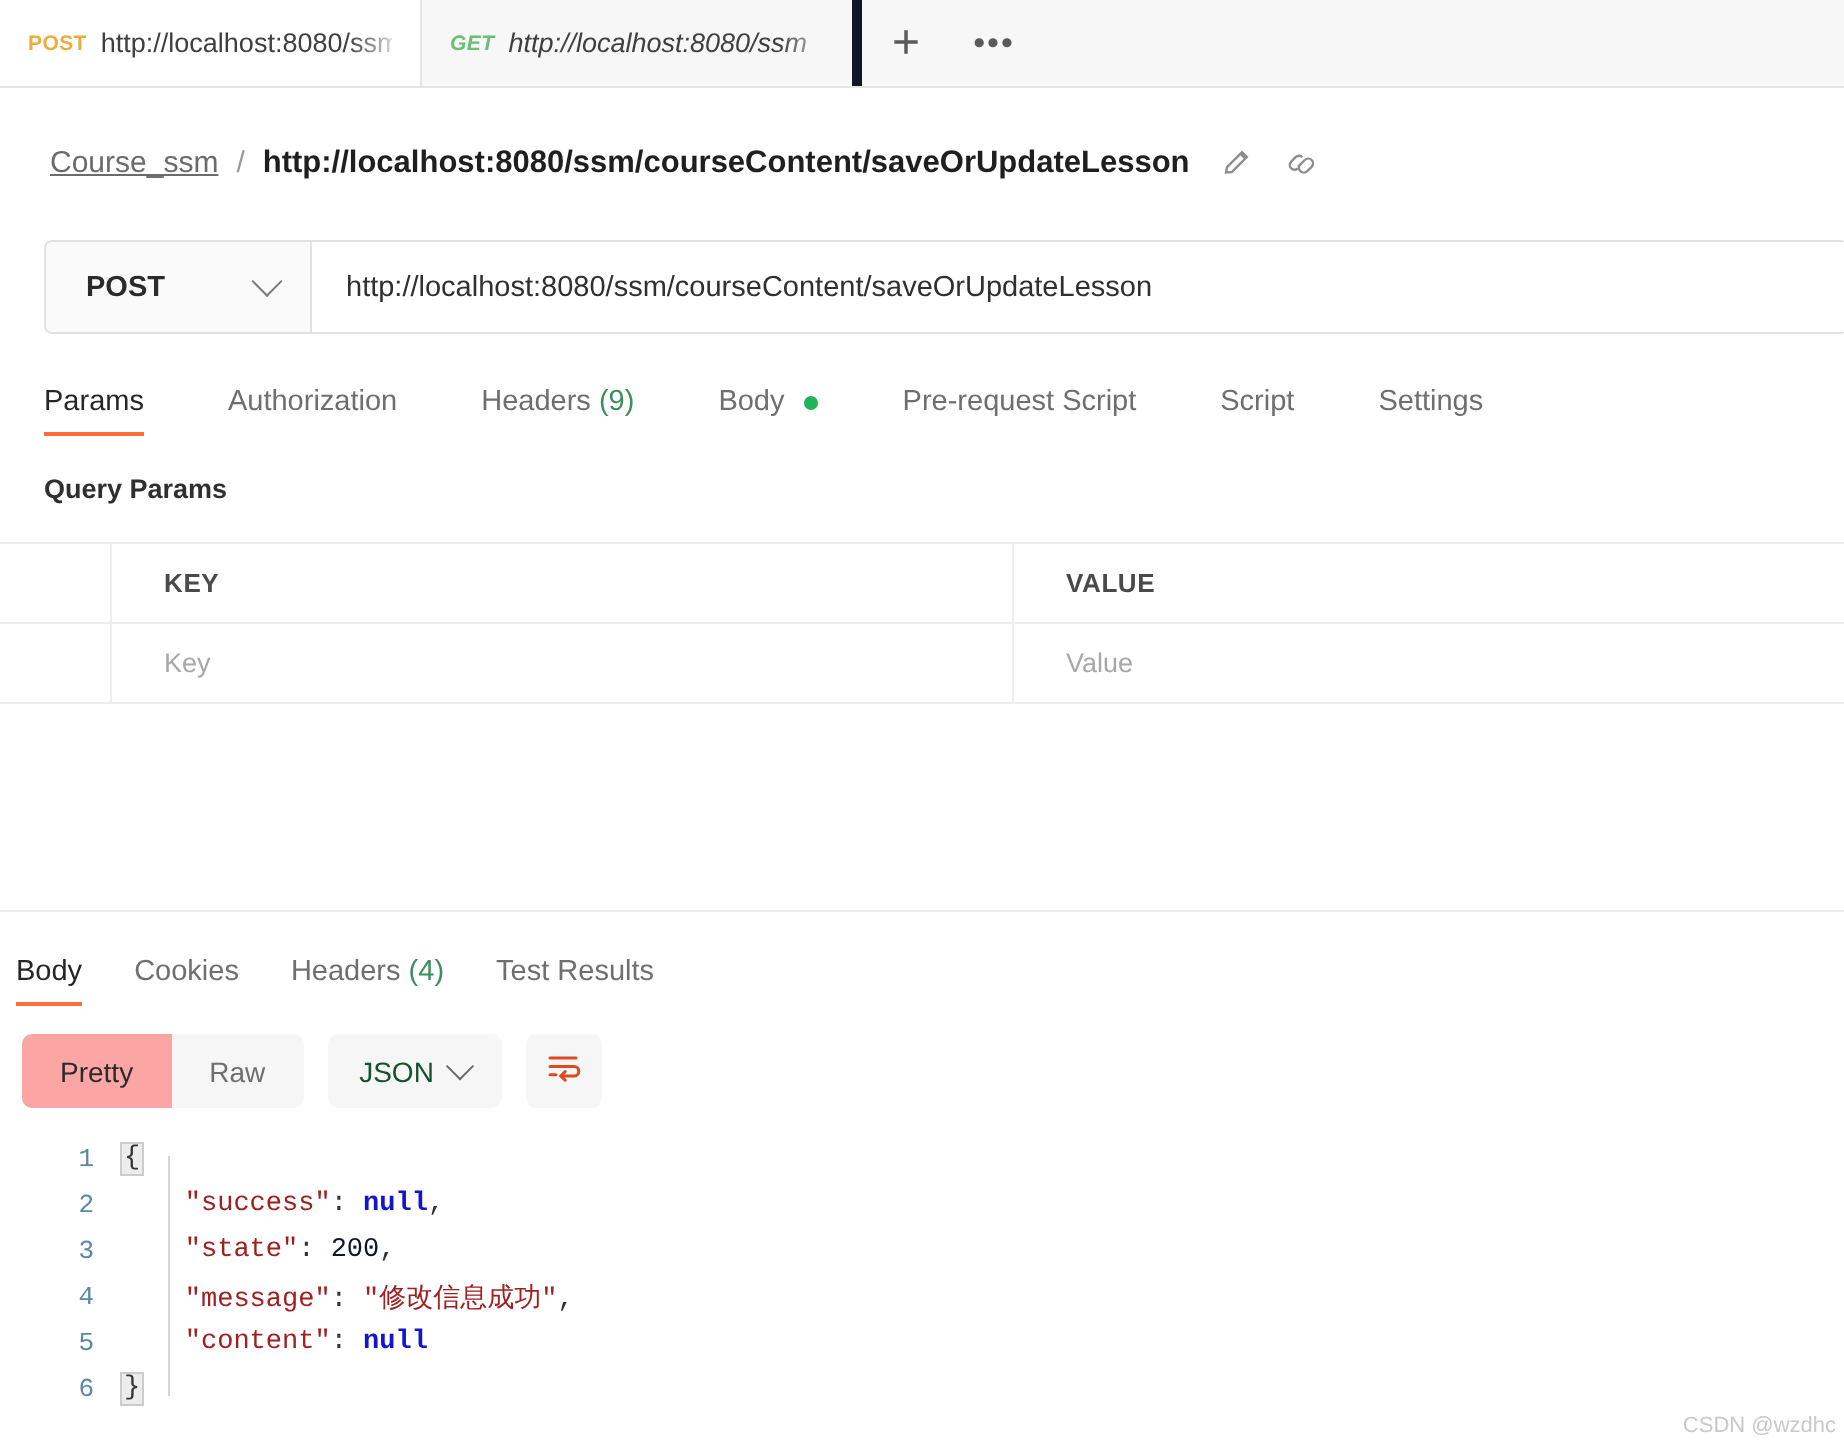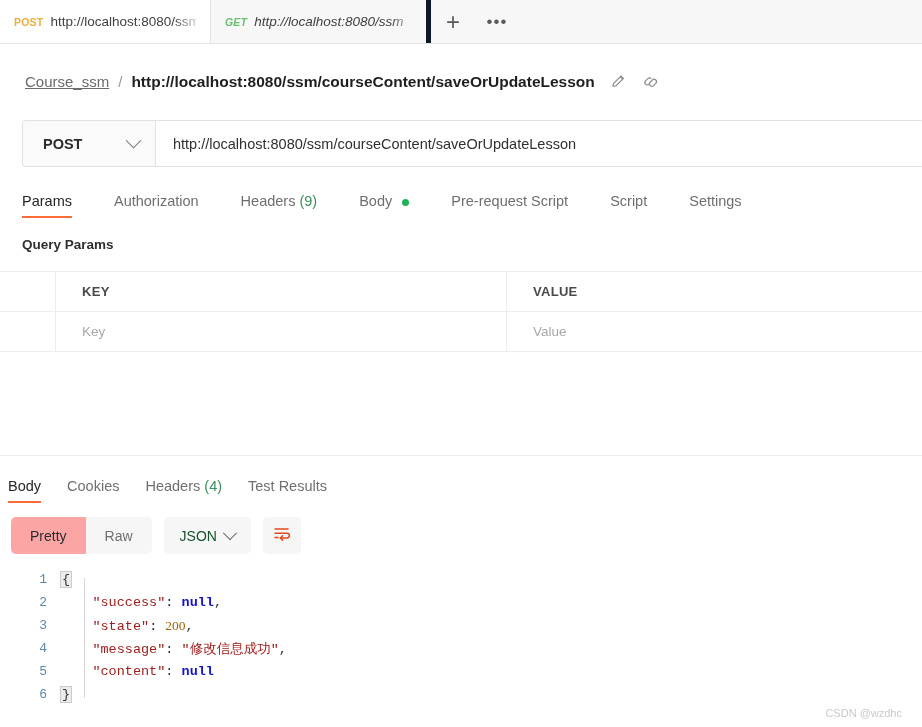--- a/index.html
+++ b/index.html
@@ -337,26 +337,26 @@
   .code-text { white-space: pre; flex: 1; color: #333; }
   .brace-box {
     background: #ececec;
     border: 1px solid #cccccc;
     padding: 0 1px;
   }
   .tok-key { color: #a02020; }
   .tok-str { color: #a02020; }
   .tok-bool { color: #1414cf; font-weight: bold; }
   .tok-null { color: #1414cf; font-weight: bold; }
-  .tok-num { color: #a16207; font-family: Liberation Serif, serif; }
+  .tok-num { color: #0f172a; }
   .tok-punc { color: #333333; }
 
   .watermark {
     position: absolute;
-    right: 20px;
+    right: 4px;
     bottom: 8px;
     font-size: 11px;
     color: #c9c9c9;
   }
 </style>
 </head>
 <body>
 
 <div class="tabbar">
   <div class="req-tab active" style="width:211px">

